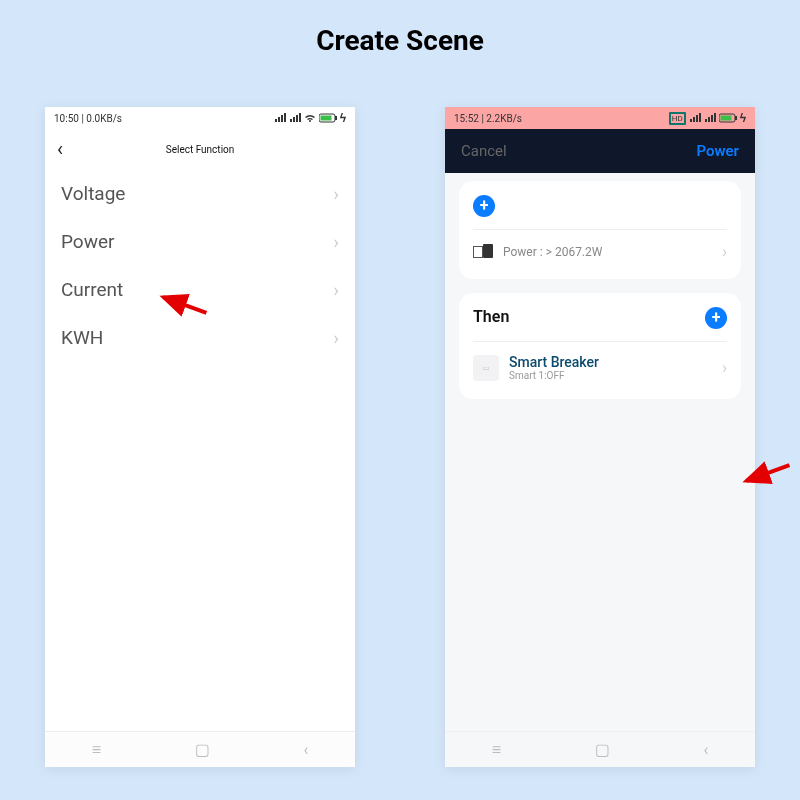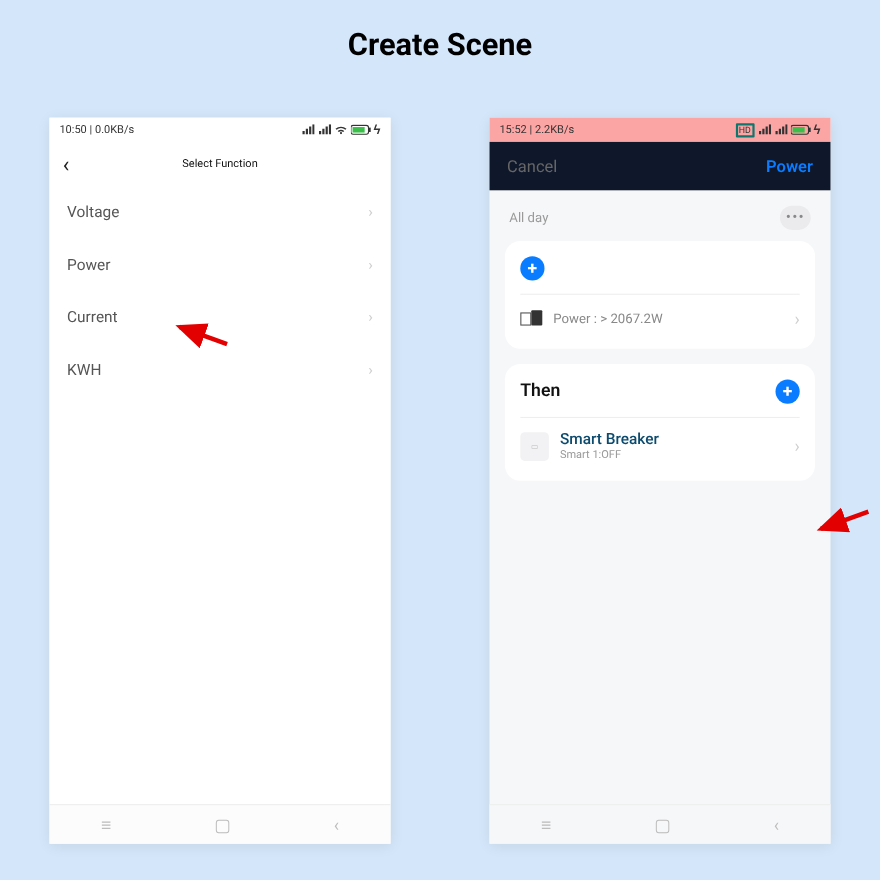--- a/index.html
+++ b/index.html
@@ -75,21 +75,21 @@
   .save { color:#0a7cff; font-size:15px; font-weight:600;}
   
   .func-list { flex:1; background:#fff; }
   .func-item {
     height:48px;
     display:flex;
     align-items:center;
     justify-content:space-between;
     padding:0 16px;
     color:#555;
-    font-size:14px;
+    font-size:19px;
     border-bottom:0;
   }
   .chev { color:#cfcfcf; }
   
   .r-content { padding: 8px 14px; flex:1; }
   .scene-head {
     display:flex; justify-content:space-between; align-items:center;
     padding: 6px 4px 10px 4px;
   }
   .scene-head .name-area { flex:1; }
@@ -264,26 +264,20 @@
           <span class="plus-sym">ϟ</span>
         </span>
       </div>
     </div>
     <div class="header-cs">
       <span class="cancel">Cancel</span>
       <span class="save">Power</span>
     </div>
 
     <div class="r-content">
-      <div class="scene-head">
-        <div class="name-area">
-          <div class="all-day">All day</div>
-        </div>
-        <div class="dots-btn">•••</div>
-      </div>
 
       <div class="card">
         <div class="card-head">
           <div class="add-btn">
             <span>+</span>
           </div>
         </div>
         <div class="divider"></div>
         <div class="cond-row">
           <div class="cond-left">

